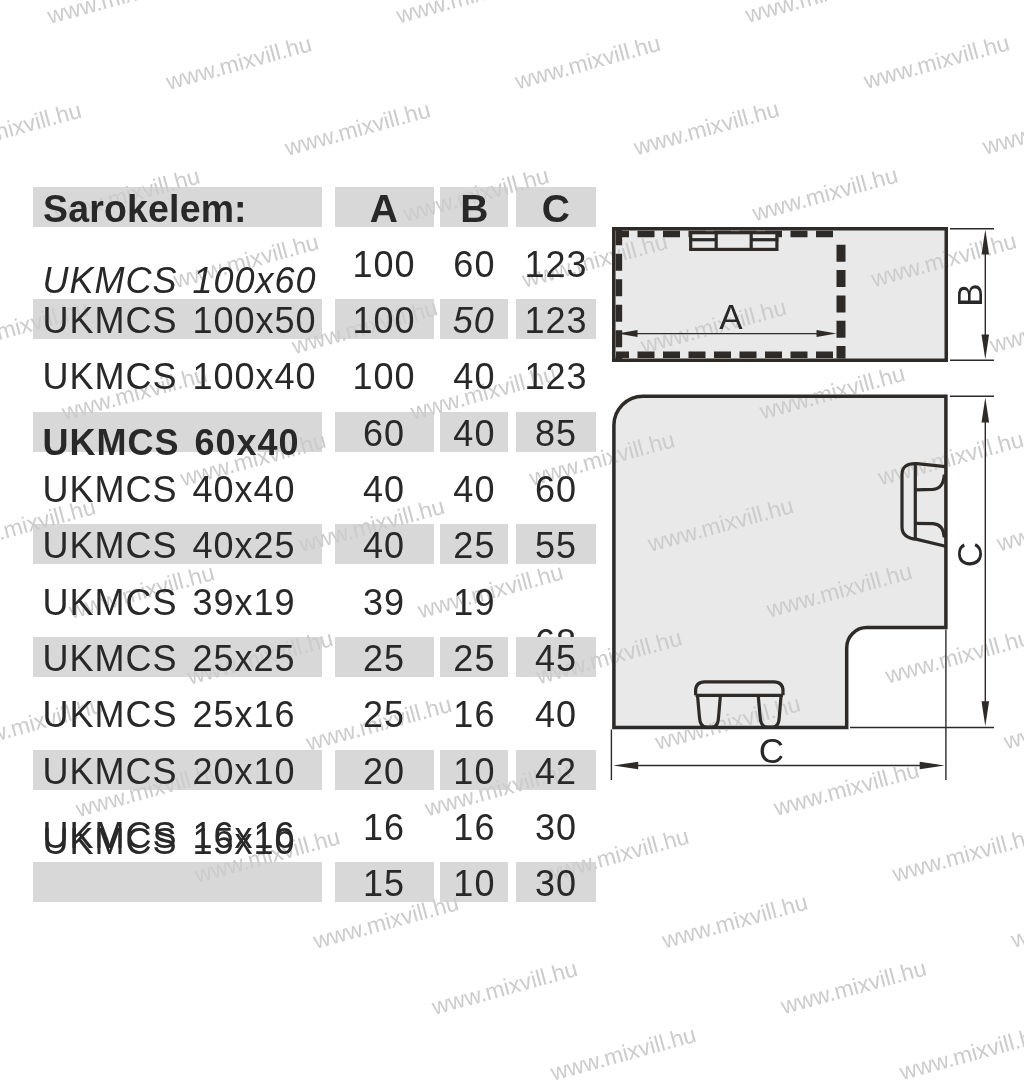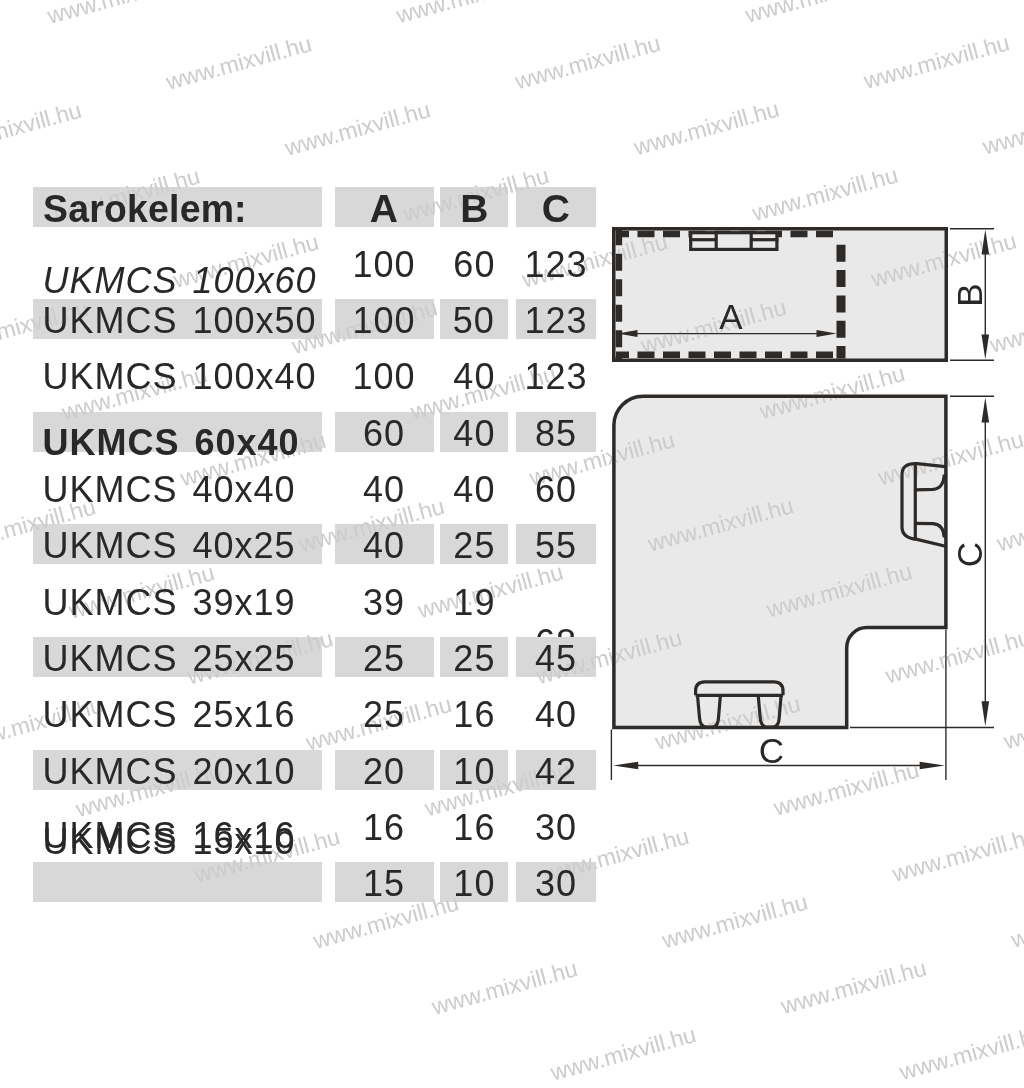--- a/index.html
+++ b/index.html
@@ -39,21 +39,21 @@
 <div class="band" style="left:33.0px;top:299.15999999999997px;width:288.5px;"></div>
 
 <div class="band" style="left:334.5px;top:299.15999999999997px;width:99.1px;"></div>
 
 <div class="band" style="left:440.3px;top:299.15999999999997px;width:68.2px;"></div>
 
 <div class="band" style="left:515.6px;top:299.15999999999997px;width:80.8px;"></div>
 
 <div class="cell name" style="top:301.15999999999997px;">UKMCS 100x50</div>
 <div class="cell num" style="left:334.5px;top:301.15999999999997px;width:99.1px;">100</div>
-<div class="cell num" style="left:440.3px;top:301.15999999999997px;width:67px;">50</div>
+<div class="cell num" style="left:440.3px;top:301.15999999999997px;width:67px;font-style:italic;">50</div>
 <div class="cell num" style="left:515.6px;top:301.15999999999997px;width:80.8px;">123</div>
 
 <div class="cell name" style="top:357.49px;text-align:right;">UKMCS 100x40</div>
 <div class="cell num" style="left:334.5px;top:357.49px;width:99.1px;">100</div>
 <div class="cell num" style="left:440.3px;top:357.49px;width:68.2px;">40</div>
 <div class="cell num" style="left:515.6px;top:357.49px;width:80.8px;">123</div>
 
 <div class="band" style="left:33.0px;top:411.82px;width:288.5px;"></div>
 
 <div class="band" style="left:334.5px;top:411.82px;width:99.1px;"></div>

